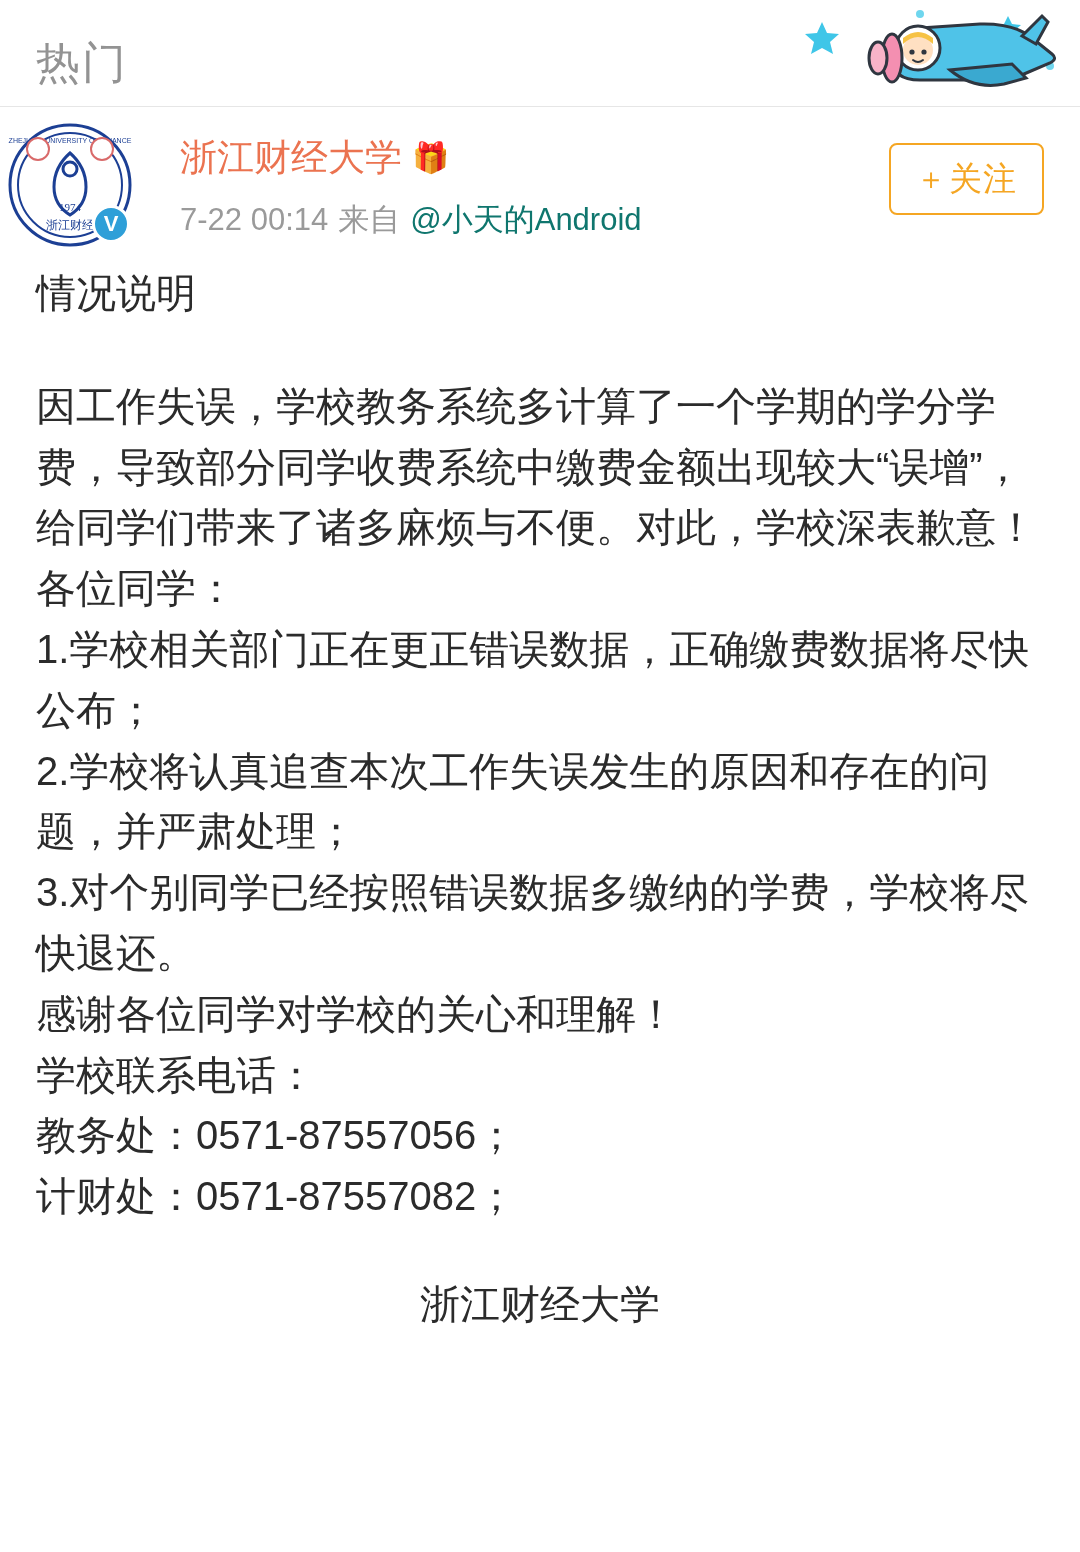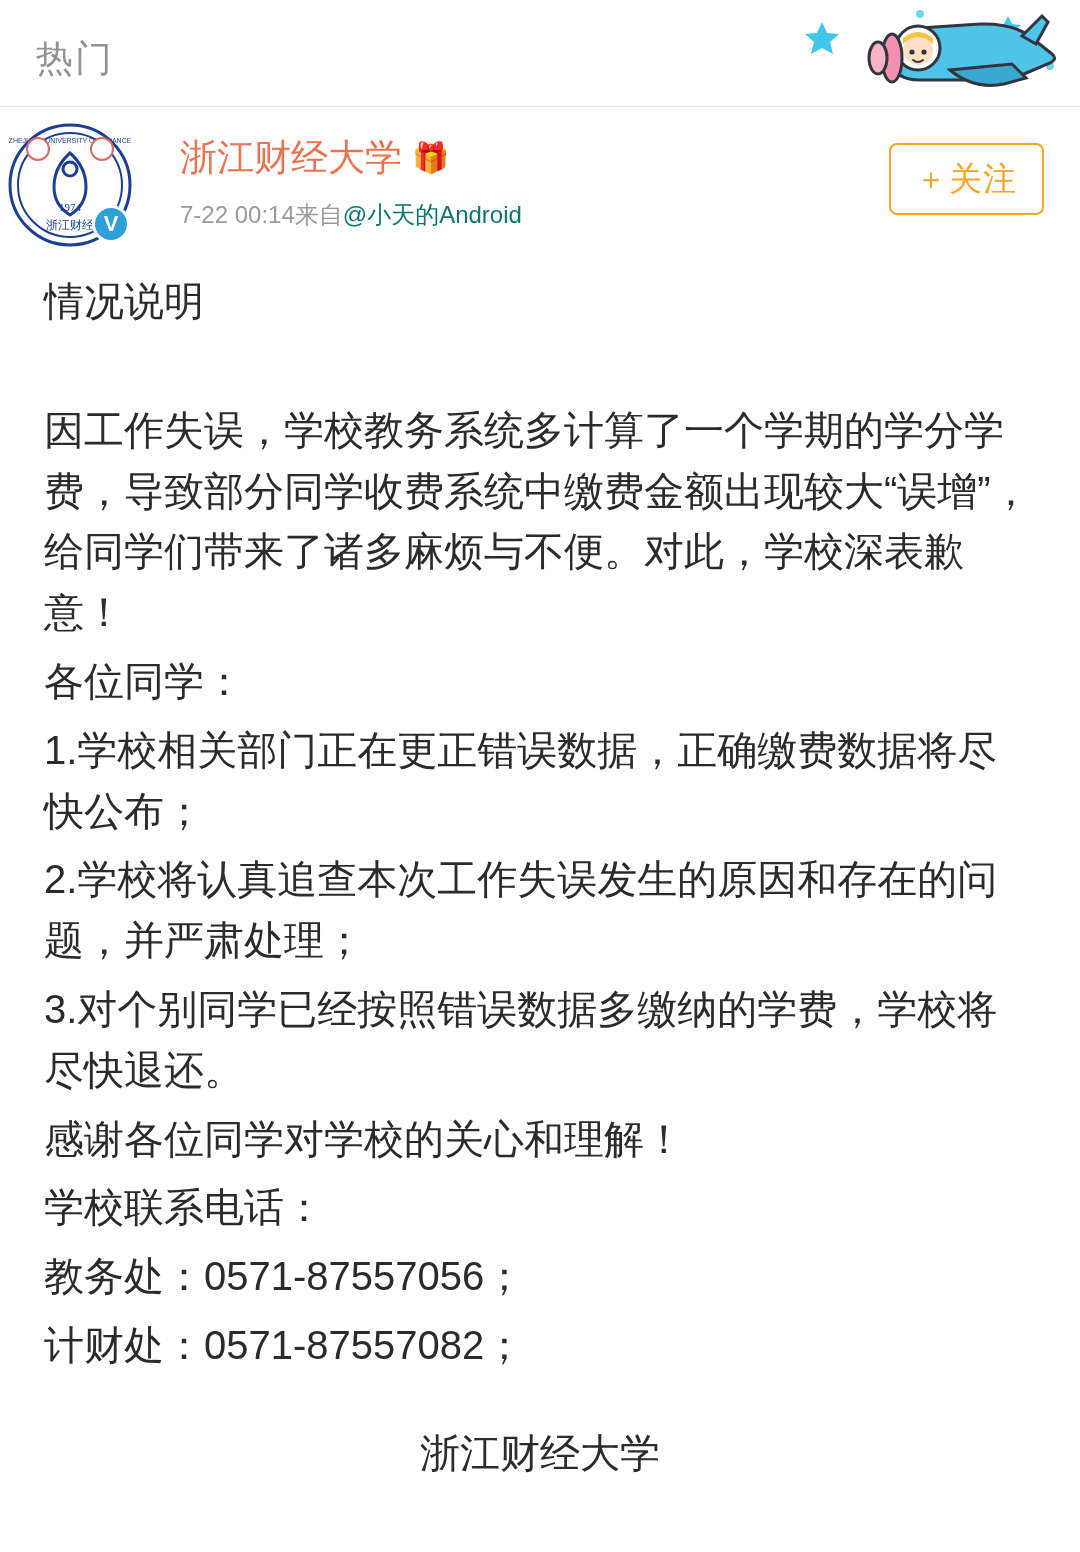--- a/index.html
+++ b/index.html
@@ -20,21 +20,21 @@
   .topbar {
     position: relative;
     height: 106px;
     background: #ffffff;
     border-bottom: 1px solid #e6e6e6;
   }
   .topbar-title {
     position: absolute;
     left: 36px;
     top: 34px;
-    font-size: 37px;
+    font-size: 44px;
     color: #939393;
     letter-spacing: 2px;
   }
   .topbar-sticker {
     position: absolute;
     right: 10px;
     top: 0;
     width: 270px;
     height: 104px;
   }
@@ -84,25 +84,25 @@
     font-size: 37px;
     color: #eb7350;
     font-weight: 500;
   }
   .crown-icon {
     font-size: 30px;
     line-height: 1;
   }
   .meta-row {
     margin-top: 16px;
-    font-size: 24px;
+    font-size: 31px;
     color: #9a9a9a;
     display: flex;
     align-items: baseline;
-    gap: 0;
+    gap: 10px;
   }
   .meta-source {
     color: #0f766e;
   }
   .follow-btn {
     position: absolute;
     right: 36px;
     top: 36px;
     width: 155px;
     height: 72px;
@@ -124,21 +124,21 @@
 
   
   .post-body {
     padding: 6px 36px 0 36px;
     font-size: 40px;
     line-height: 1.52;
     color: #2b2b2b;
     word-break: break-word;
   }
   .post-body p {
-    margin: 8px;
+    margin: 0;
   }
   .post-body .blank-line {
     height: 52px;
   }
   .sign-block {
     margin-top: 46px;
     text-align: center;
     font-size: 40px;
     line-height: 1.55;
     color: #2b2b2b;

